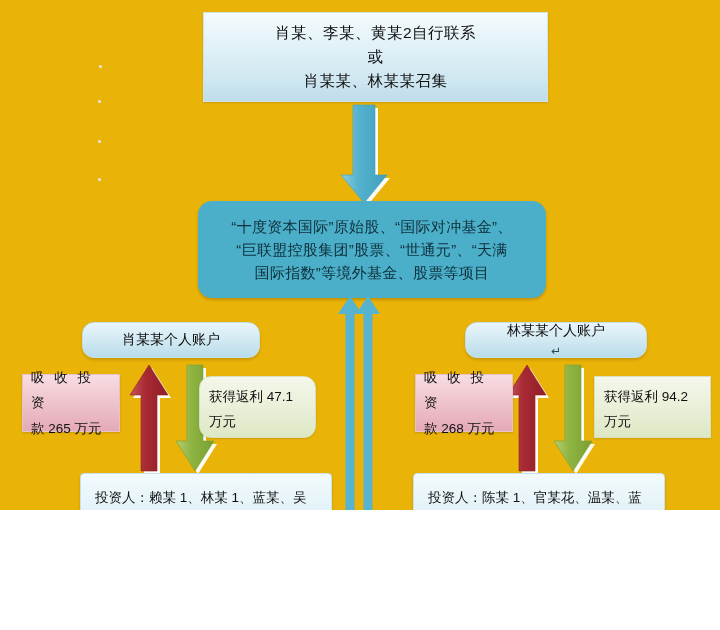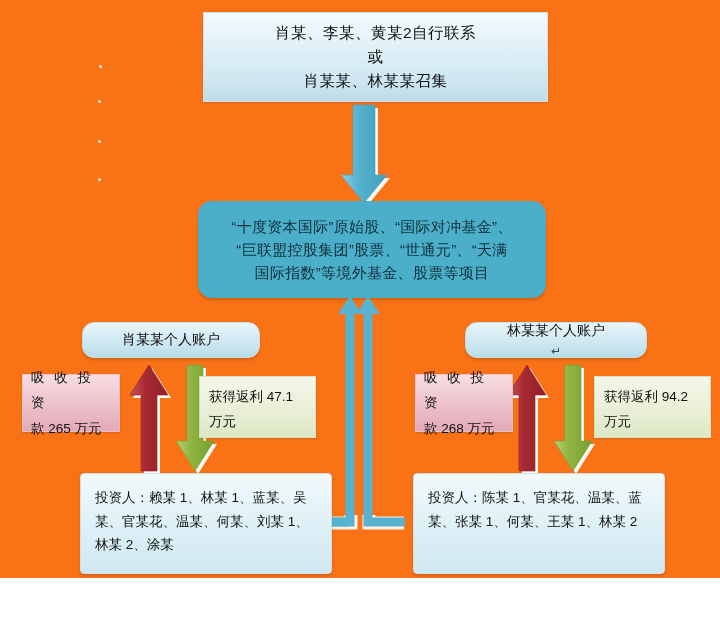--- a/index.html
+++ b/index.html
@@ -6,22 +6,22 @@
     margin: 0;
     padding: 0;
     background: #ffffff;
   }
   body {
     font-family: "Liberation Sans", "DejaVu Sans", sans-serif;
   }
   #canvas {
     position: relative;
     width: 720px;
-    height: 578px;
-    background: #f97316;
+    height: 510px;
+    background: #eab308;
     overflow: hidden;
   }
 
   
   .box {
     position: absolute;
     box-sizing: border-box;
     display: flex;
     align-items: center;
     justify-content: center;
@@ -200,21 +200,21 @@
     </svg>
   </div>
 
   <div class="box box-red" style="left:22px; top:374px; width:98px; height:58px;">
     <div class="inner">
       <div class="red-l1">吸 收 投 资</div>
       <div>款 265 万元</div>
     </div>
   </div>
 
-  <div class="box box-green" style="left:199px; top:376px; width:117px; height:62px;">
+  <div class="box box-green" style="left:199px; top:376px; width:117px; height:62px;border-radius:12px;">
     <div class="inner">
       <div>获得返利  47.1</div>
       <div>万元</div>
     </div>
   </div>
 
   <div class="box box-investor" style="left:80px; top:473px; width:252px; height:101px;">
     <span>投资人：赖某 1、林某 1、蓝某、吴某、官某花、温某、何某、刘某 1、林某 2、涂某</span>
   </div>
 

